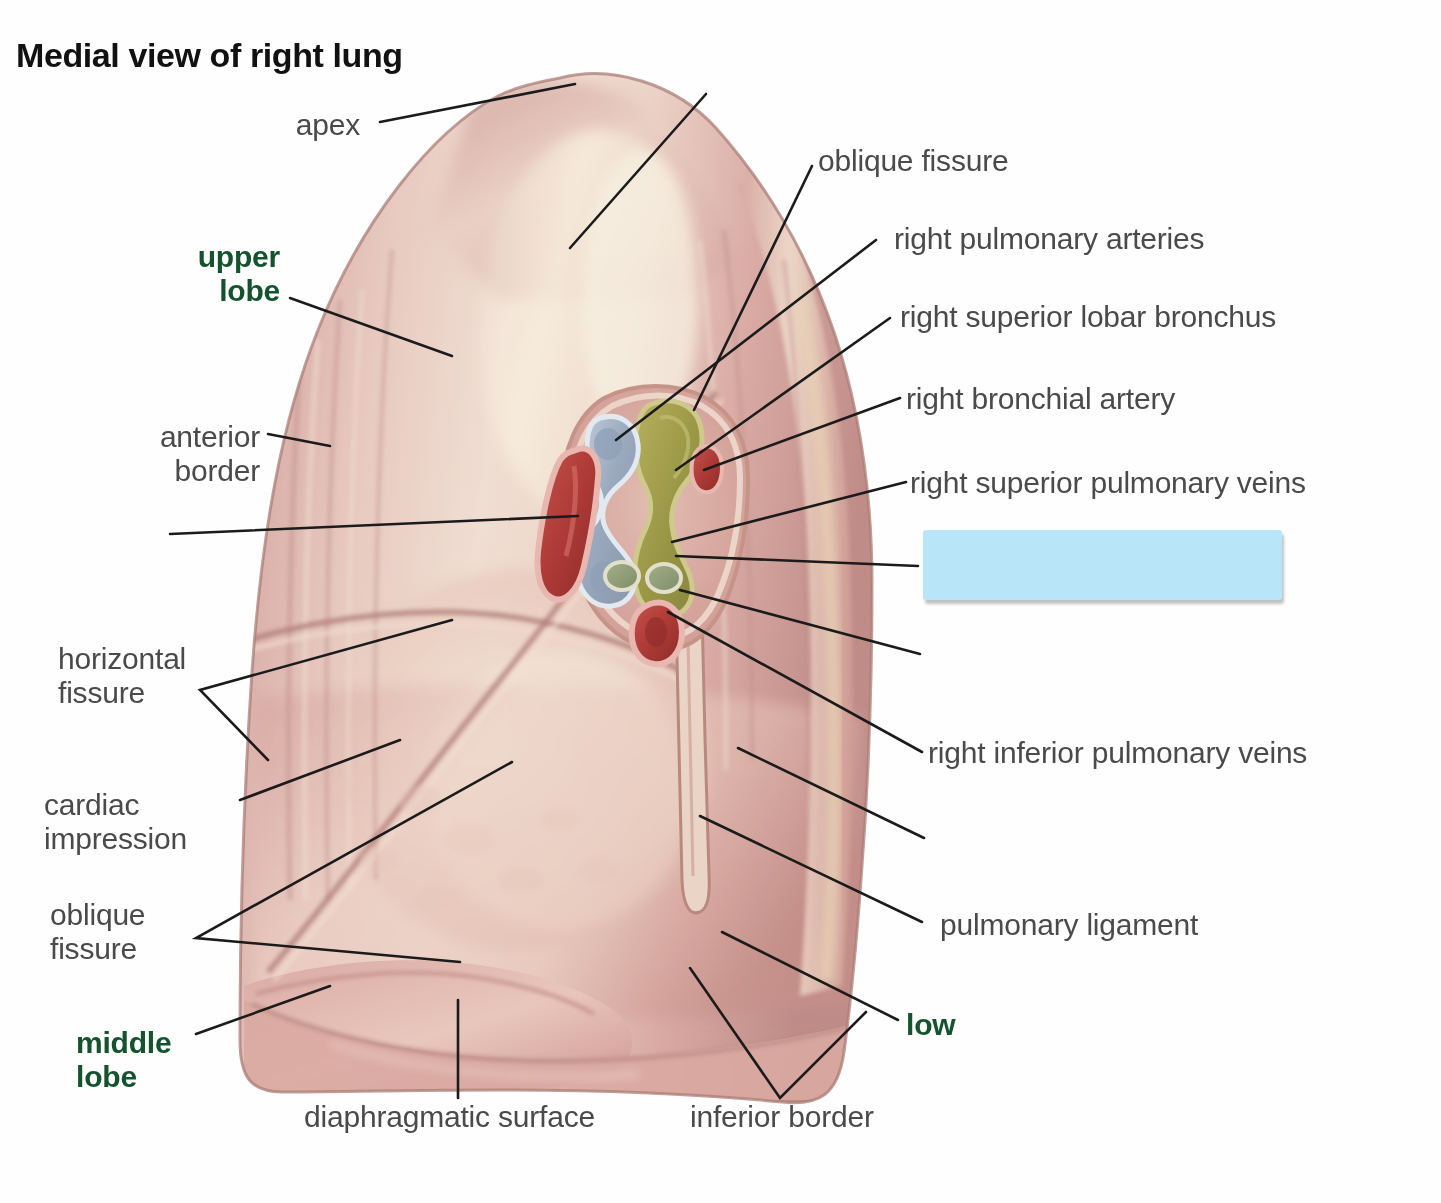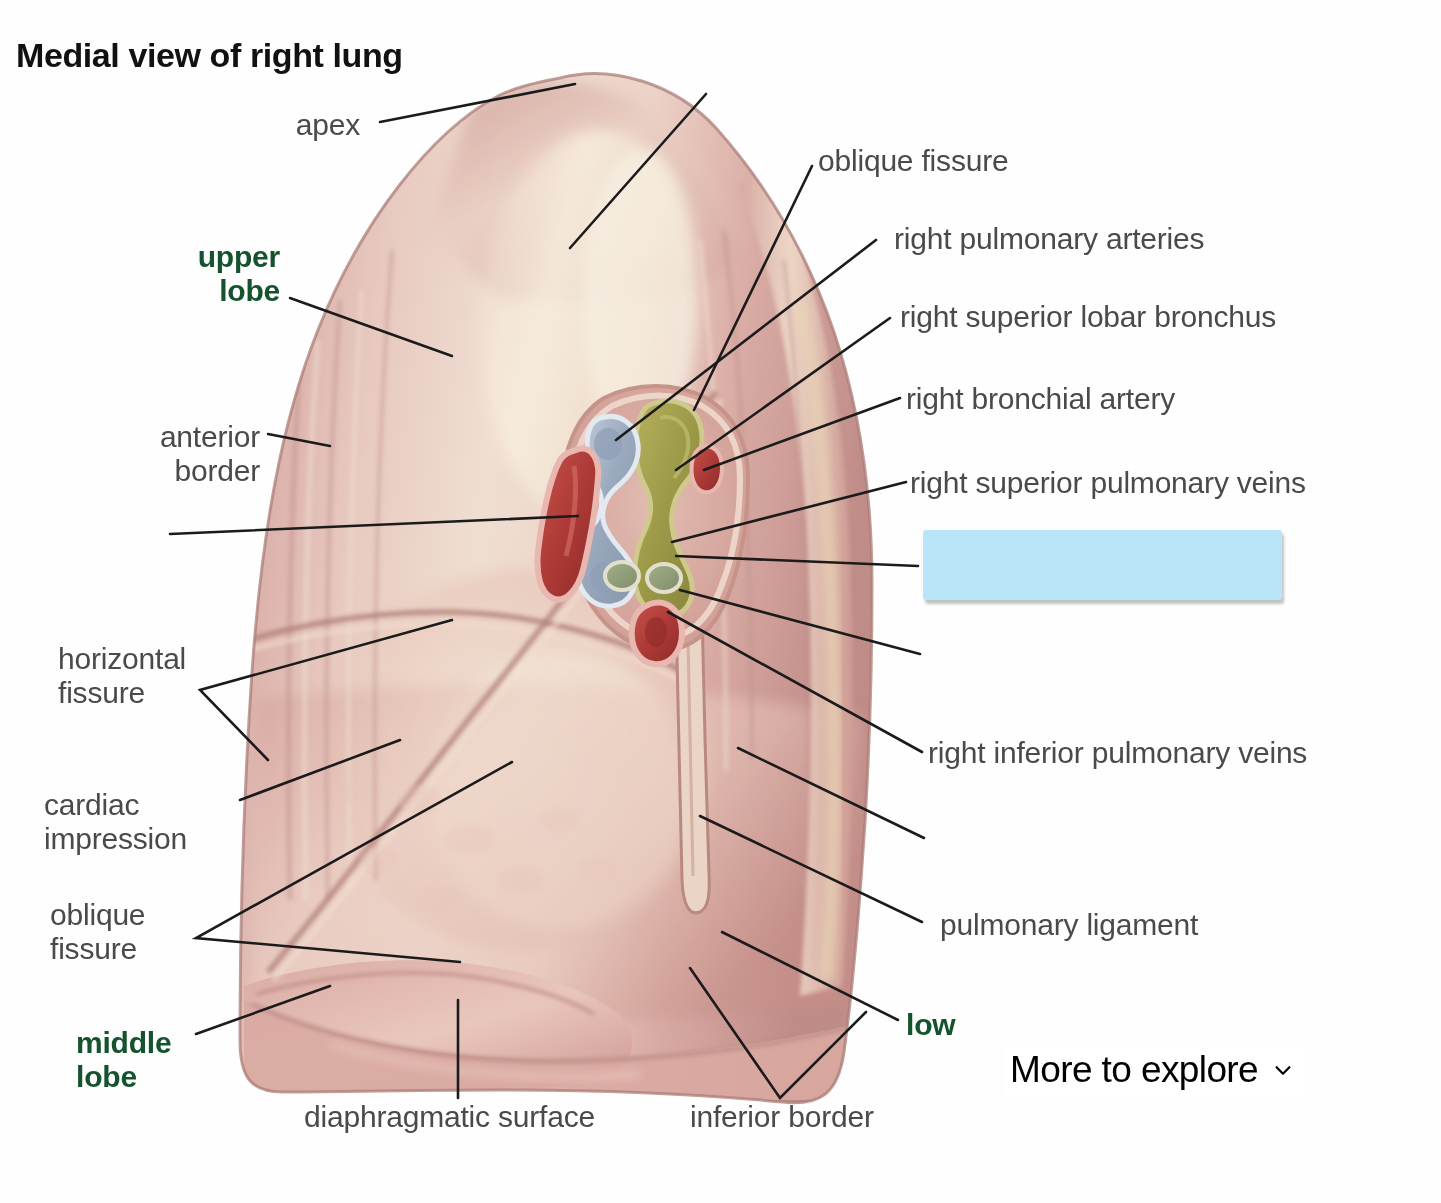--- a/index.html
+++ b/index.html
@@ -383,27 +383,19 @@
   <div class="lbl" style="left:922px; top:908px;margin-left:18px;">pulmonary ligament</div>
 
   <div class="lbl bold faded-cut" style="left:906px; top:1008px; width:86px; overflow:hidden;">low</div>
 
   <div class="lbl" style="left:304px; top:1100px;">diaphragmatic surface</div>
 
   <div class="lbl" style="left:690px; top:1100px;">inferior border</div>
 
   <div id="answer-blank"></div>
 
-  <div id="more-to-explore">
-    <span class="mte-text">More to explore</span>
-    <span class="chev">
-      <svg viewBox="0 0 24 24" width="22" height="22" fill="none" stroke="#000000" stroke-width="2.4" stroke-linecap="round" stroke-linejoin="round">
-        <polyline points="5,9 12,16 19,9"></polyline>
-      </svg>
-    </span>
-  </div>
 
   <div id="copyright">
     
     
   </div>
 
 </div>
 
 </body></html>

